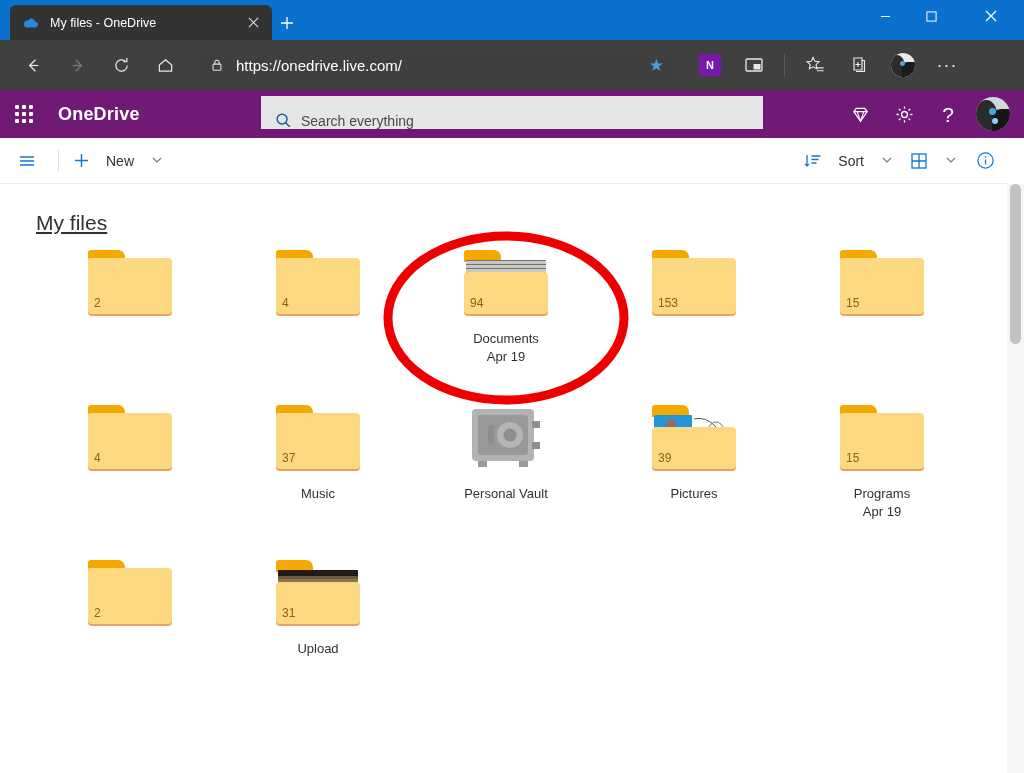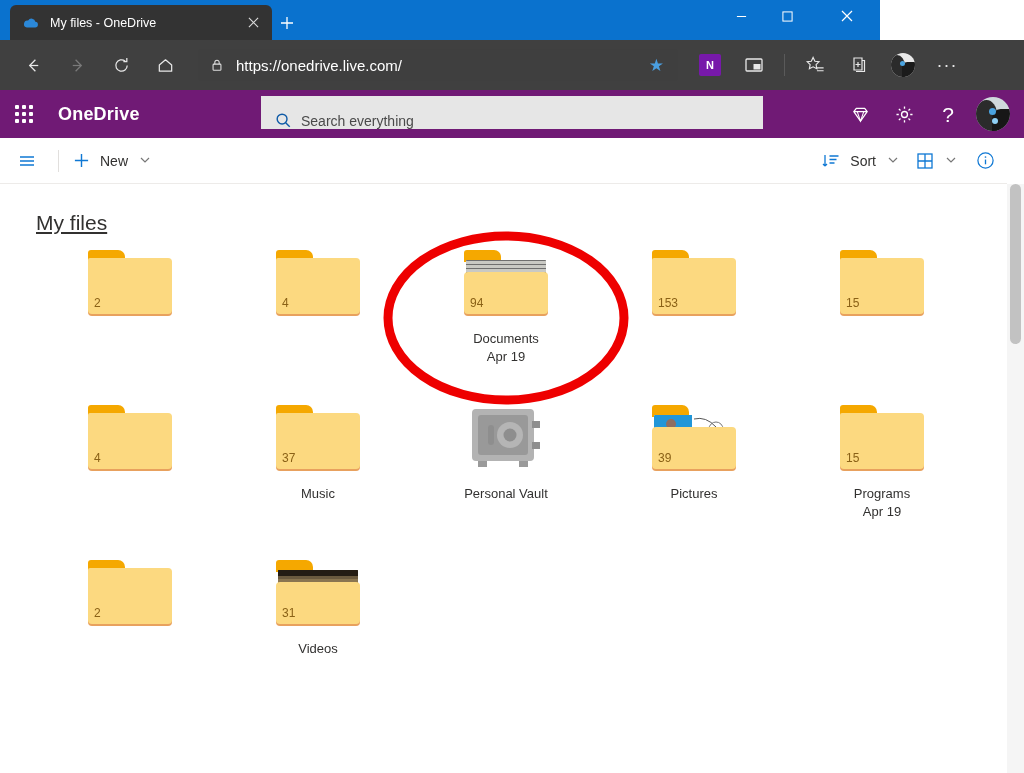--- a/index.html
+++ b/index.html
@@ -6,21 +6,21 @@
   html, body {
     width: 1024px; height: 773px;
     overflow: hidden;
     font-family: "Liberation Sans", sans-serif;
     background: #ffffff;
   }
   #app { position: relative; width: 1024px; height: 773px; }
 
   
   .browser-titlebar {
-    position: absolute; left: 0; top: 0; width: 880px; height: 40px;
+    position: absolute; left: 0; top: 0; width: 1024px; height: 40px;
     background: #0A72CE;
   }
   .tab {
     position: absolute; left: 10px; top: 5px; width: 262px; height: 35px;
     background: #333333; border-radius: 6px 6px 0 0;
     display: flex; align-items: center; padding: 0 8px 0 12px;
   }
   .tab-favicon { width: 18px; height: 18px; flex: 0 0 18px; position: relative; }
   .tab-title {
     flex: 1; color: #ffffff; font-size: 12.5px; margin-left: 10px;
@@ -117,21 +117,21 @@
   
   .cmdbar {
     position: absolute; left: 0; top: 138px; width: 1007px; height: 46px;
     background: #ffffff; border-bottom: 1px solid #edebe9;
     display: flex; align-items: center;
   }
   .cmd-hamburger { width: 46px; height: 44px; display:flex; align-items:center; justify-content:center; margin-left: 4px; }
   .cmd-sep { width: 1px; height: 22px; background: #e1dfdd; margin: 0 8px; }
   .cmd-item {
     height: 40px; display: flex; align-items: center; padding: 0 6px;
-    color: #323130; font-size: 14px; gap: 10px;
+    color: #323130; font-size: 14px; gap: 16px;
   }
   .cmd-item .glyph { display: flex; align-items: center; justify-content: center; color: #0F78D4; }
   .chev { color: #666; font-size: 9px; display:flex; align-items:center; margin-left:2px; }
   .cmd-right { margin-left: auto; display: flex; align-items: center; padding-right: 6px; }
 
   
   .content {
     position: absolute; left: 0; top: 184px; width: 1007px; height: 589px;
     background: #ffffff; overflow: hidden;
   }
@@ -550,21 +550,21 @@
               <div class="thumb"><svg class="thumb-vid" viewBox="0 0 80 30" preserveAspectRatio="none">
                   <rect width="80" height="30" fill="#241c14"></rect>
                   <rect y="6" width="80" height="16" fill="#6b5a3f"></rect>
                   <rect y="9" width="80" height="5" fill="#8a7550"></rect>
                   <rect y="19" width="80" height="6" fill="#4a3d2a"></rect>
                 </svg></div>
               <div class="front"></div>
               <div class="count">31</div>
             </div>
           </div>
-          <div class="tile-name">Videos</div>
+          <div class="tile-name">Upload</div>
         </div>
       </div>
   </div>
 
   <div style="position:absolute;right:0;top:184px;width:17px;height:589px;background:#f5f5f5;">
     <div style="position:absolute;top:0;left:3px;width:11px;height:160px;background:#c2c2c2;border-radius:6px;"></div>
   </div>
 
   <svg style="position:absolute;left:380px;top:230px;width:252px;height:176px;pointer-events:none;" viewBox="0 0 252 176">
     <ellipse id="anno" cx="126" cy="88" rx="118" ry="82" fill="none" stroke-width="9" stroke="#EE0000"></ellipse>

